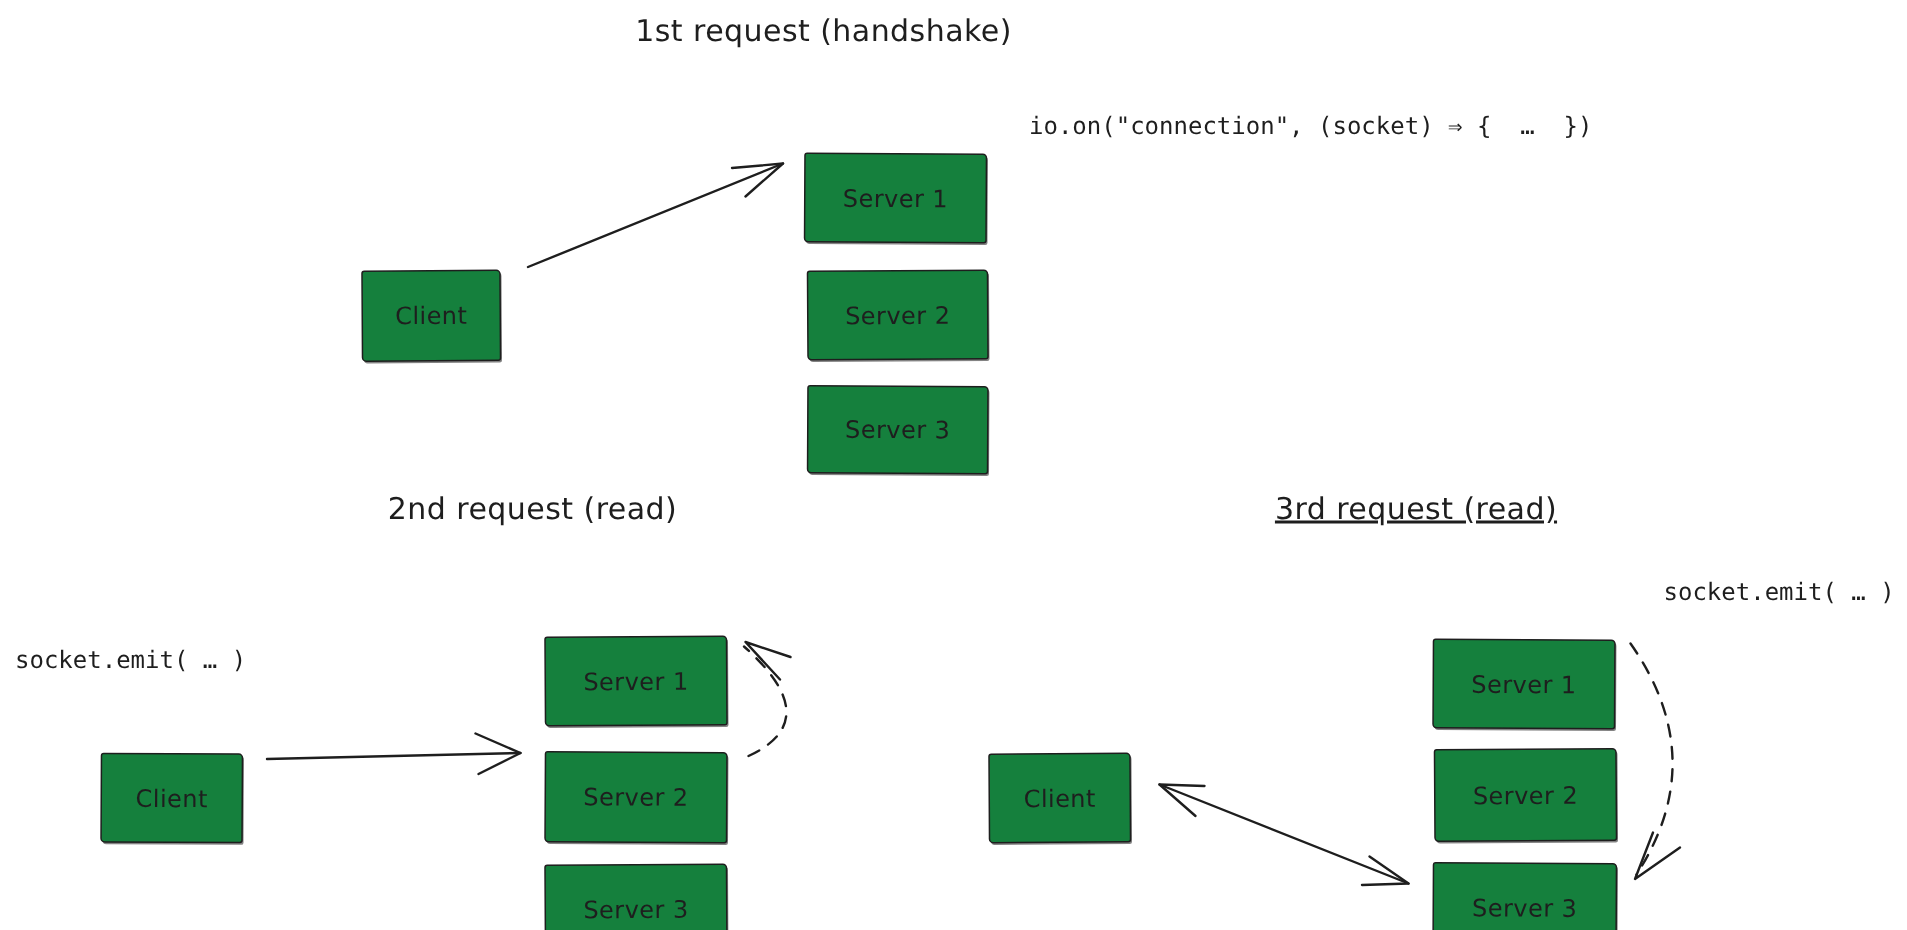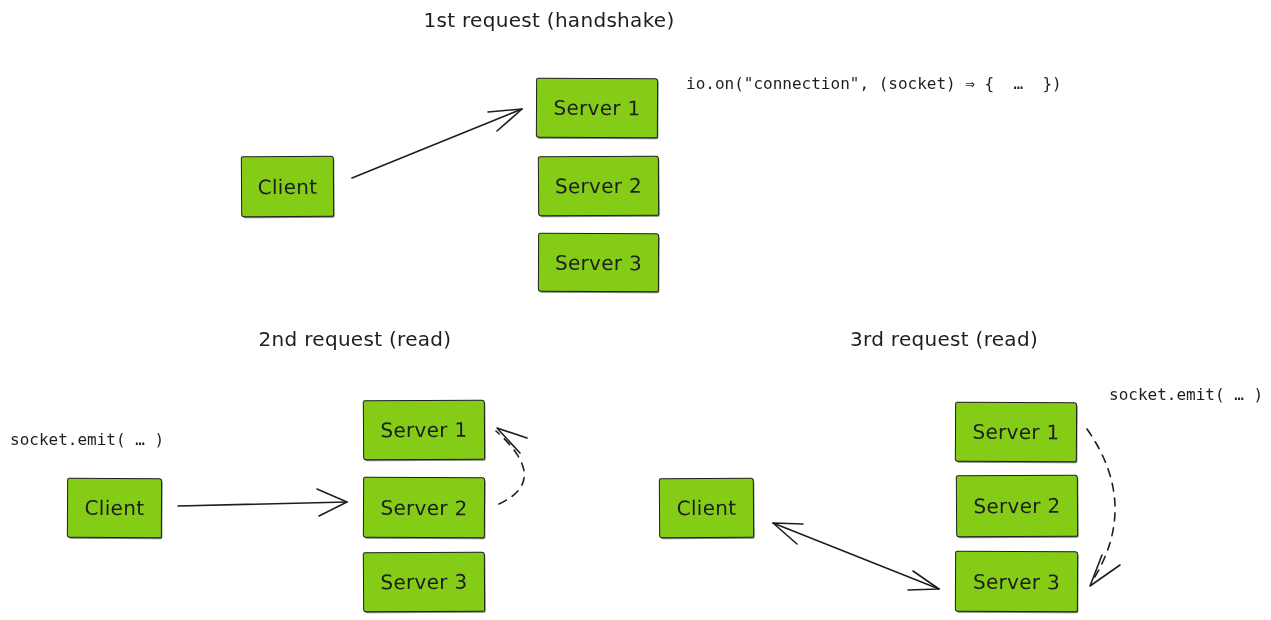--- a/index.html
+++ b/index.html
@@ -26,24 +26,25 @@
     position:absolute;
     font-family:"DejaVu Sans Mono", monospace;
     font-size:16px;
     white-space:pre;
   }
   .node{
     position:absolute;
     display:flex;align-items:center;justify-content:center;
     border:1.7px solid #1e1e1e;
     border-radius:2px 3px 2px 3px;
-    background:#84cc16;
-    font-size:20px;
+    background:#15803d;
+    font-size:16px;
     letter-spacing:.3px;
     box-shadow:1px 1.5px 0 -0.5px rgba(30,30,30,.55);
+    margin-top:24px;
   }
   .tilt-a{transform:rotate(-.35deg);}
   .tilt-b{transform:rotate(.3deg);}
 </style>
 </head>
 <body>
 
 <div class="canvas">
 
   <svg class="arrows">
@@ -103,21 +104,21 @@
     </div>
     <div class="node tilt-b" style="left:363px;top:477px;width:120px;height:59px;">
       <span>Server 2</span>
     </div>
     <div class="node tilt-a" style="left:363px;top:552px;width:120px;height:58px;">
       <span>Server 3</span>
     </div>
   </div>
 
   <div class="layer">
-    <div class="title" style="left:794px;top:327px;width:300px;">3rd request (read)</div>
+    <div class="title" style="left:794px;top:327px;width:300px;text-decoration:underline;">3rd request (read)</div>
     <div class="annotation" style="left:1109px;top:385px;">socket.emit( … )</div>
     <div class="node tilt-a" style="left:659px;top:478px;width:93px;height:58px;">
       <span>Client</span>
     </div>
     <div class="node tilt-b" style="left:955px;top:402px;width:120px;height:58px;">
       <span>Server 1</span>
     </div>
     <div class="node tilt-a" style="left:956px;top:475px;width:120px;height:60px;">
       <span>Server 2</span>
     </div>

